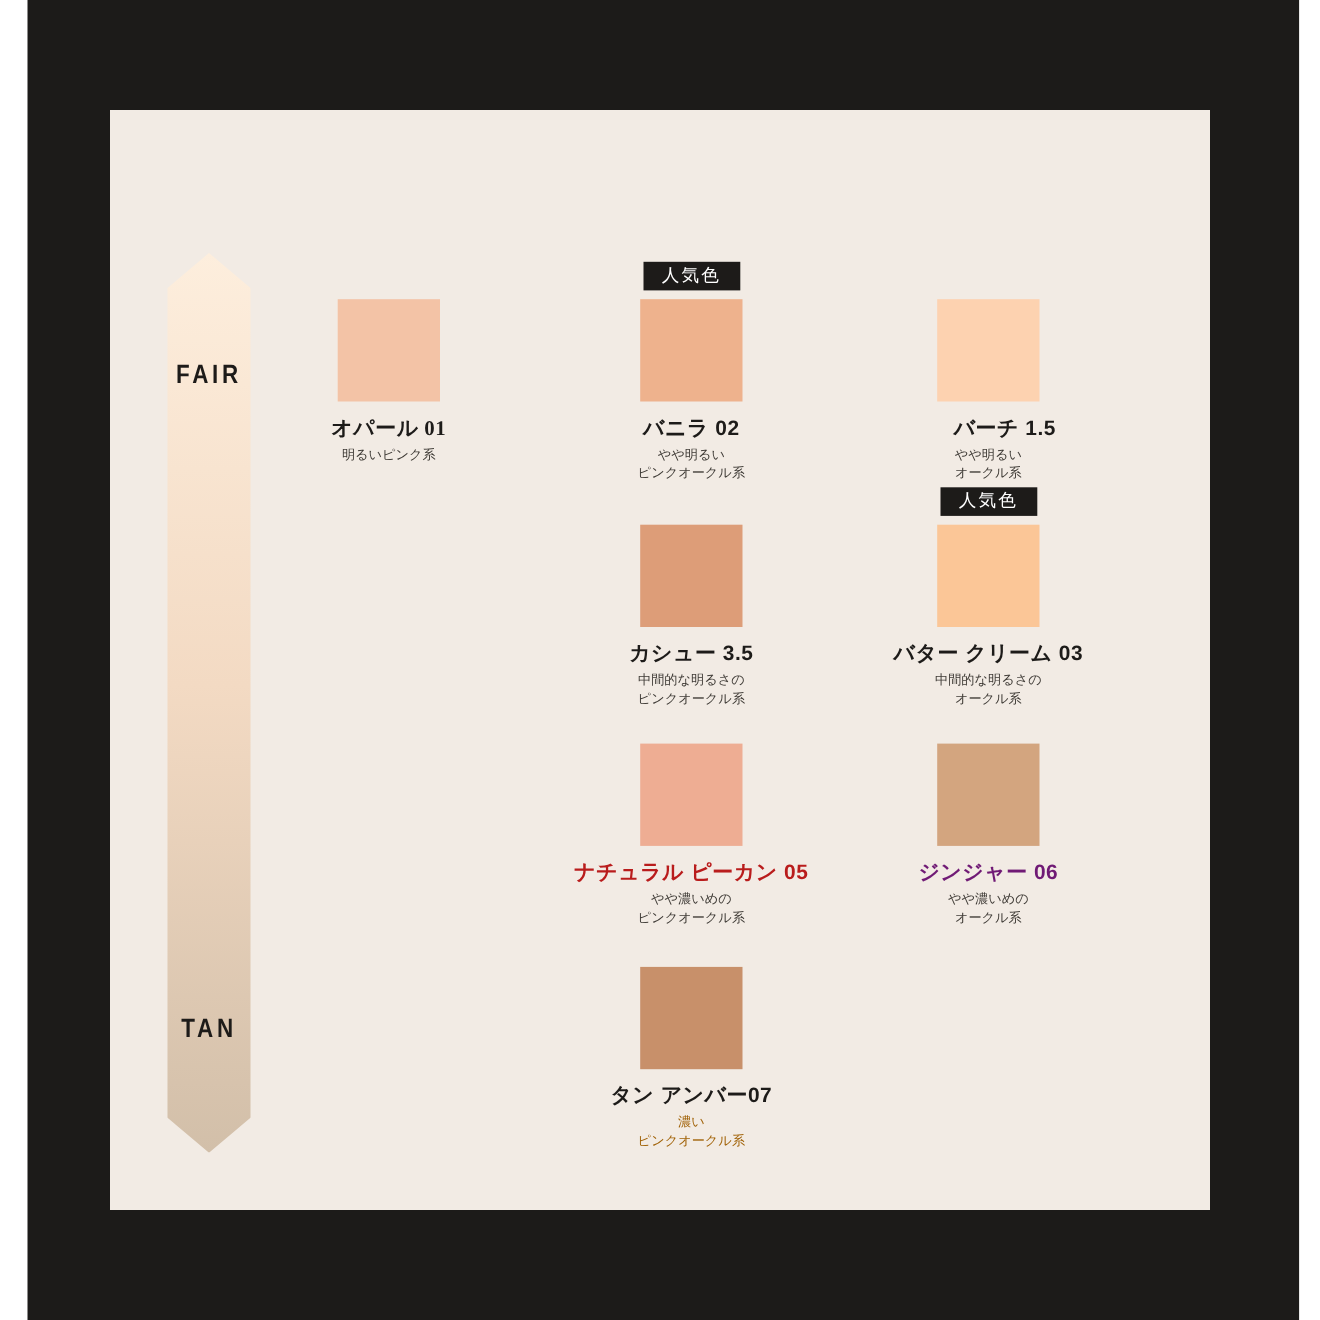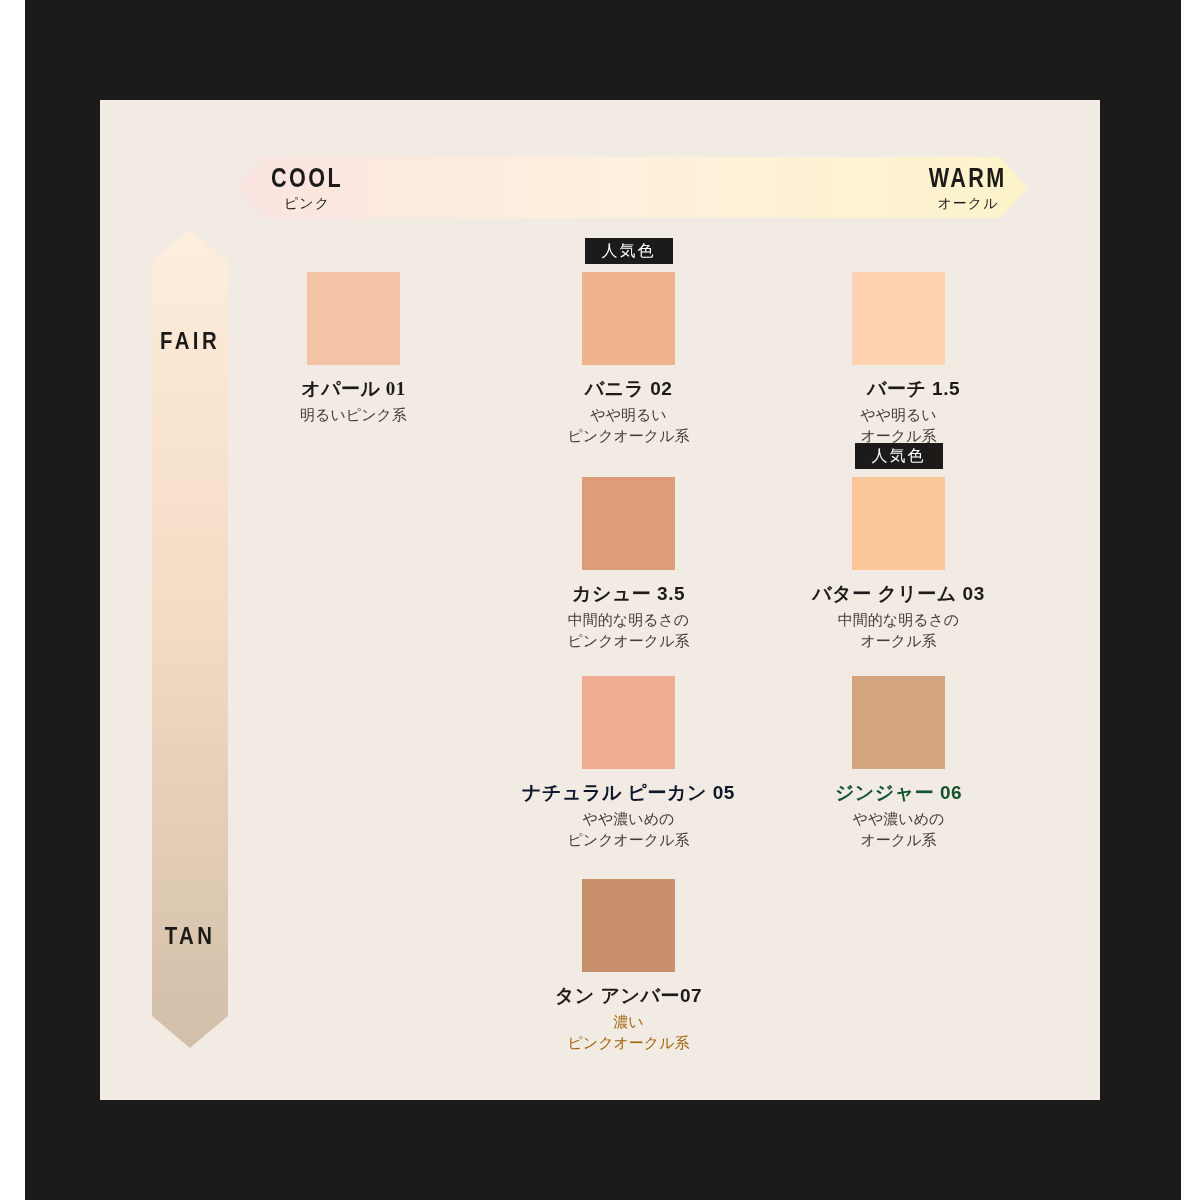--- a/index.html
+++ b/index.html
@@ -37,38 +37,28 @@
   .v-label.tan{top:692px;}
 
   
   .shade{position:absolute;width:280px;display:flex;flex-direction:column;align-items:center;}
   .badge{
     height:26px;line-height:26px;padding:0 17px;margin-bottom:8px;
     font-size:16px;letter-spacing:2px;
   }
   .swatch{width:93px;height:93px;}
   .shade-name{margin-top:11px;font-size:19px;font-weight:700;letter-spacing:0.5px;white-space:nowrap;}
-  .shade-desc{margin-top:3px;font-size:15px;line-height:1.38;text-align:center;white-space:nowrap;}
+  .shade-desc{margin-top:3px;font-size:12px;line-height:1.38;text-align:center;white-space:nowrap;}
 </style>
 </head>
 <body>
 
 <div class="frame" style="background: rgb(28, 27, 25);">
   <div class="panel" style="background: rgb(242, 235, 228);">
 
-    <div class="h-arrow" style="background: linear-gradient(90deg, rgb(251, 228, 224) 0%, rgb(253, 240, 221) 48%, rgb(253, 243, 202) 100%);">
-      <div class="axis-end cool">
-        <div class="axis-main" style="color: rgb(29, 27, 25);">COOL</div>
-        <div class="axis-sub" style="color: rgb(29, 27, 25);">ピンク</div>
-      </div>
-      <div class="axis-end warm">
-        <div class="axis-main" style="color: rgb(29, 27, 25);">WARM</div>
-        <div class="axis-sub" style="color: rgb(29, 27, 25);">オークル</div>
-      </div>
-    </div>
 
     <div class="v-arrow" style="background: linear-gradient(rgb(253, 238, 221) 0%, rgb(243, 218, 195) 48%, rgb(210, 191, 169) 100%);">
       <div class="v-label fair" style="color: rgb(29, 27, 25);">FAIR</div>
       <div class="v-label tan" style="color: rgb(29, 27, 25);">TAN</div>
     </div>
 
     <div id="shade-layer">
         <div class="shade" style="left: 113.5px; top: 138px;">
     <div class="badge" style="background: rgb(29, 27, 25); color: rgb(255, 255, 255); visibility: hidden;">人気色</div>
     <div class="swatch" style="background: rgb(243, 195, 166);"></div>
@@ -109,30 +99,30 @@
     <div class="swatch" style="background: rgb(251, 198, 151);"></div>
     <div class="shade-name" style="color: rgb(29, 27, 25);">バター クリーム 03</div>
     <div class="shade-desc" style="color: rgb(63, 59, 54);">
             <div>中間的な明るさの</div>
             <div>オークル系</div>
           </div>
   </div>
         <div class="shade" style="left: 388.5px; top: 542px;">
     <div class="badge" style="background: rgb(29, 27, 25); color: rgb(255, 255, 255); visibility: hidden;">人気色</div>
     <div class="swatch" style="background: rgb(238, 173, 147);"></div>
-    <div class="shade-name" style="color: #0f172a;">ナチュラル ピーカン 05</div>
+    <div class="shade-name" style="color: #b91c1c;">ナチュラル ピーカン 05</div>
     <div class="shade-desc" style="color: rgb(63, 59, 54);">
             <div>やや濃いめの</div>
             <div>ピンクオークル系</div>
           </div>
   </div>
         <div class="shade" style="left: 658.5px; top: 542px;">
     <div class="badge" style="background: rgb(29, 27, 25); color: rgb(255, 255, 255); visibility: hidden;">人気色</div>
     <div class="swatch" style="background: rgb(211, 165, 127);"></div>
-    <div class="shade-name" style="color: #14532d;">ジンジャー 06</div>
+    <div class="shade-name" style="color: #701a75;">ジンジャー 06</div>
     <div class="shade-desc" style="color: rgb(63, 59, 54);">
             <div>やや濃いめの</div>
             <div>オークル系</div>
           </div>
   </div>
         <div class="shade" style="left: 388.5px; top: 745px;">
     <div class="badge" style="background: rgb(29, 27, 25); color: rgb(255, 255, 255); visibility: hidden;">人気色</div>
     <div class="swatch" style="background: rgb(200, 144, 106);"></div>
     <div class="shade-name" style="color: rgb(29, 27, 25);">タン アンバー07</div>
     <div class="shade-desc" style="color: #a16207;">

